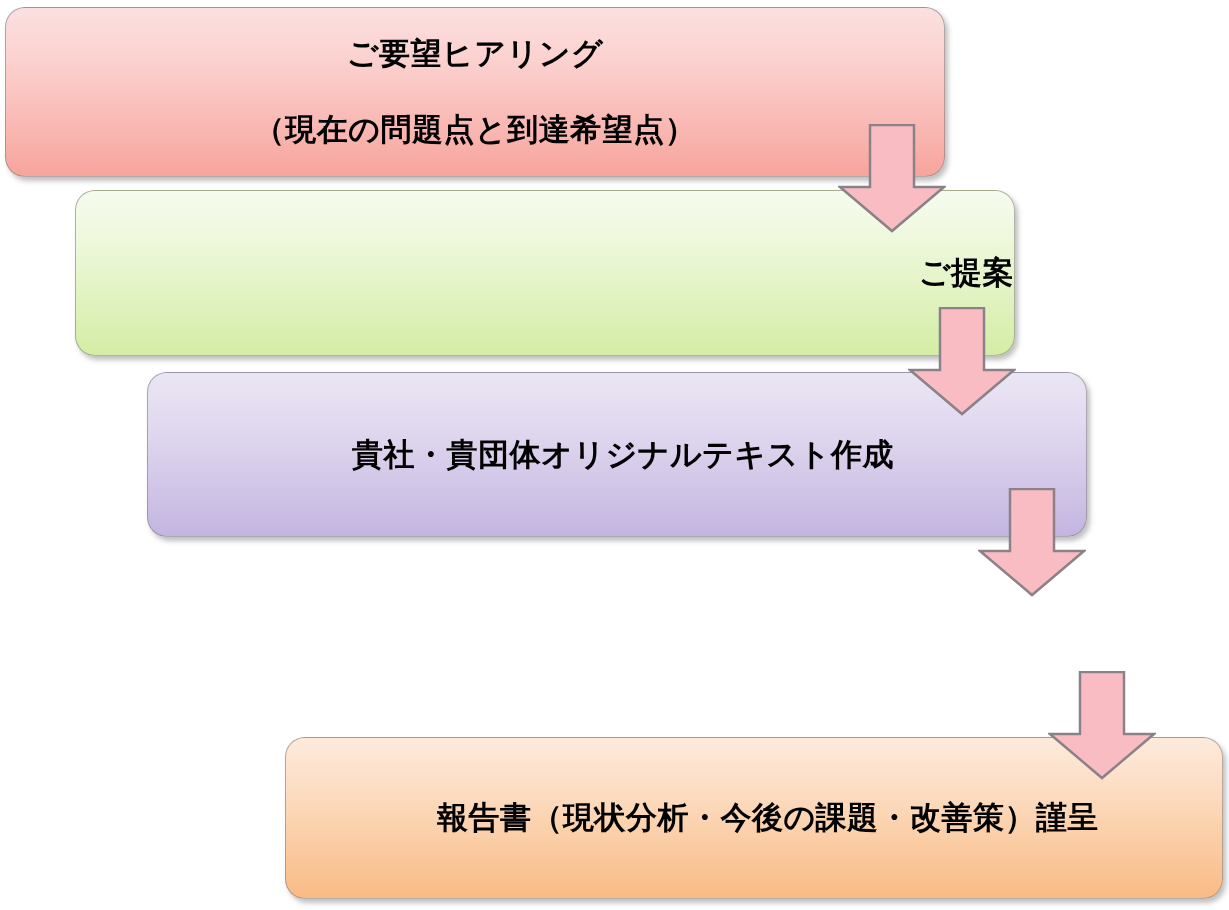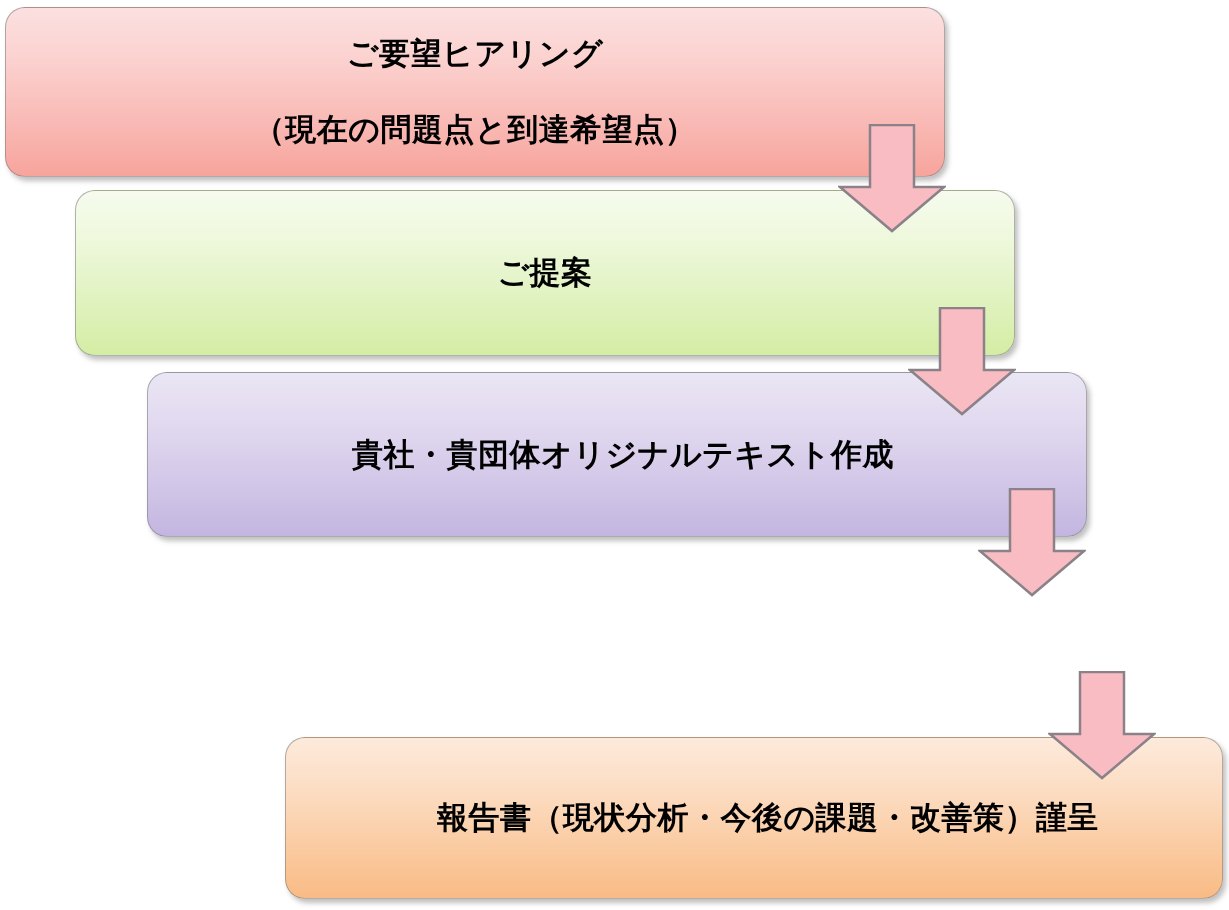--- a/index.html
+++ b/index.html
@@ -46,21 +46,21 @@
 
   
   #box-1 { left: 5px;   top: 7px;   width: 940px;  height: 170px; }
   #box-2 { left: 75px;  top: 190px; width: 940px;  height: 166px; }
   #box-3 { left: 147px; top: 372px; width: 940px;  height: 165px; }
   #box-4 { left: 215px; top: 556px; width: 940px;  height: 163px; }
   #box-5 { left: 285px; top: 737px; width: 938px;  height: 162px; padding-left: 28px; }
 
   
   #box-1 { background: linear-gradient(to bottom, #fbe0e0 0%, #fbd3d1 28%, #f9b7b2 72%, #f7a49c 100%); gap: 20px; }
-  #box-2 { background: linear-gradient(to bottom, #f6fbee 0%, #eef8dc 30%, #ddf1b9 75%, #d4eda4 100%); }
+  #box-2 { background: linear-gradient(to bottom, #f6fbee 0%, #eef8dc 30%, #ddf1b9 75%, #d4eda4 100%); align-items: flex-end; }
   #box-3 { background: linear-gradient(to bottom, #eae6f4 0%, #e2daf0 30%, #cfc3e6 75%, #c3b5e0 100%); padding-left: 12px; }
   #box-4 { background: linear-gradient(to bottom, #e4f6fc 0%, #d6f0fb 30%, #bde7f9 75%, #ade1f7 100%); }
   #box-5 { background: linear-gradient(to bottom, #fdeadb 0%, #fcddc3 32%, #fac79a 76%, #f9bb85 100%); }
 
   
   .flow-arrow {
     position: absolute;
     z-index: 3;
     width: 108px;
     height: 109px;

